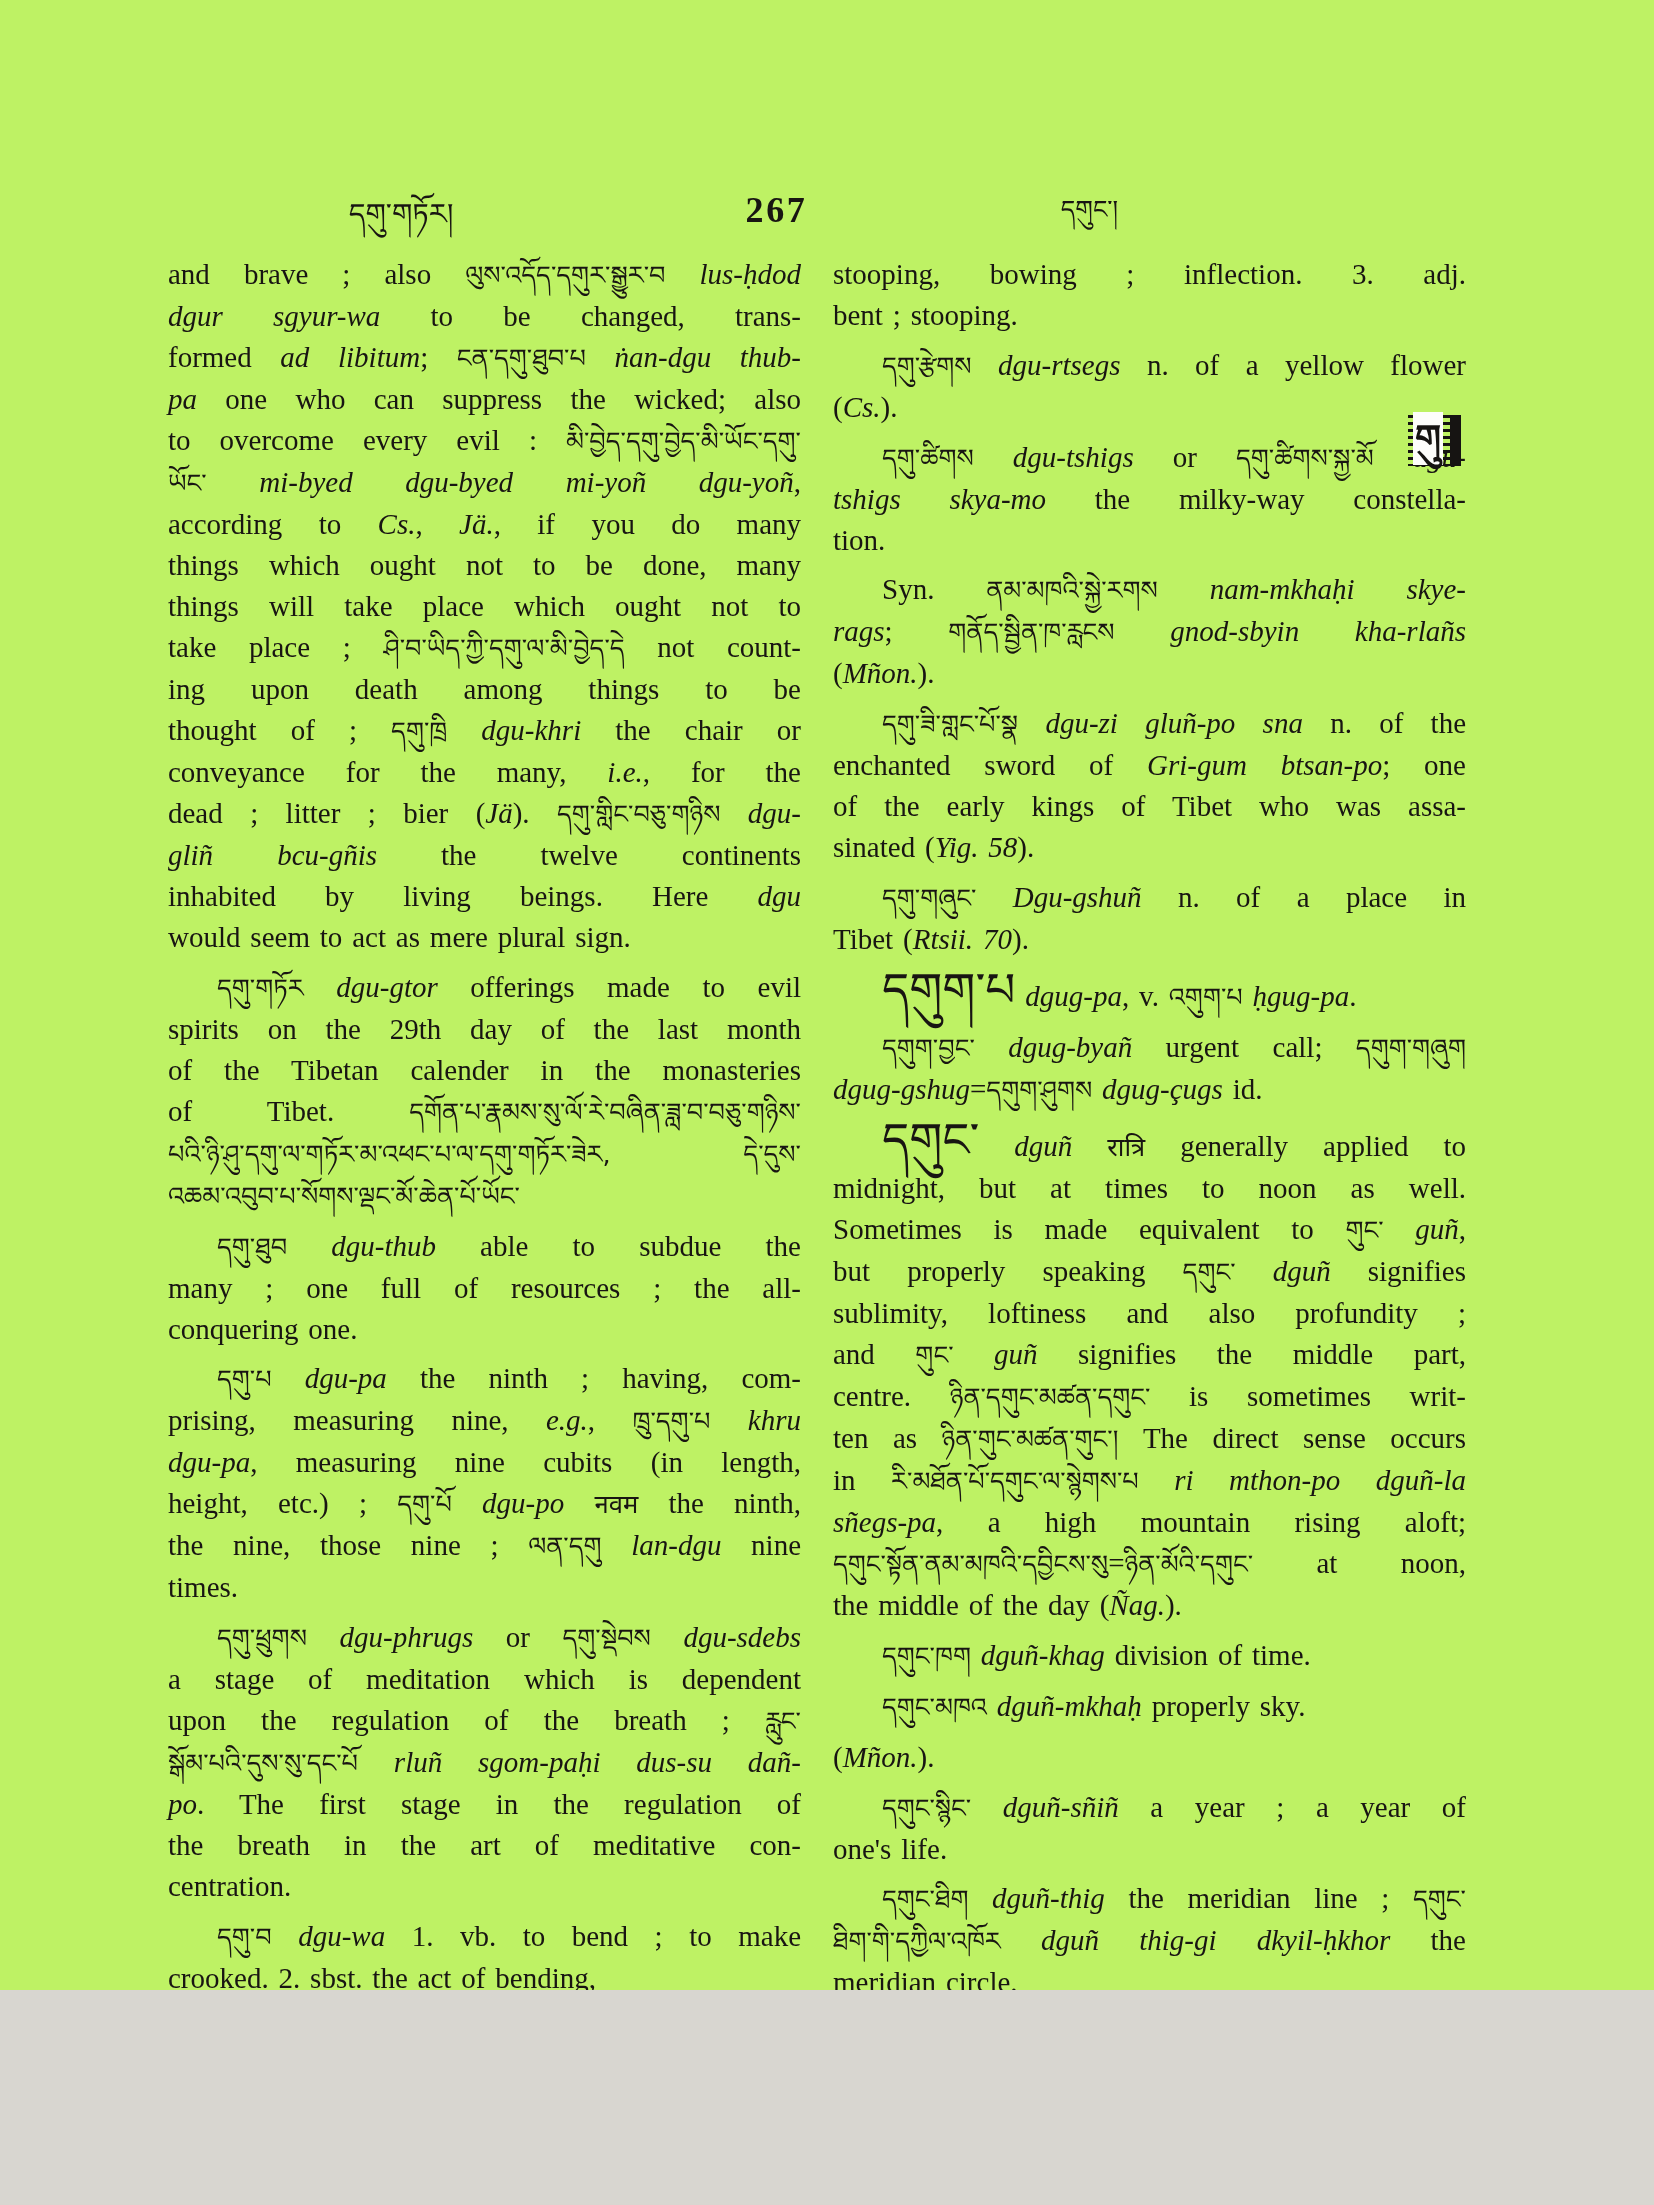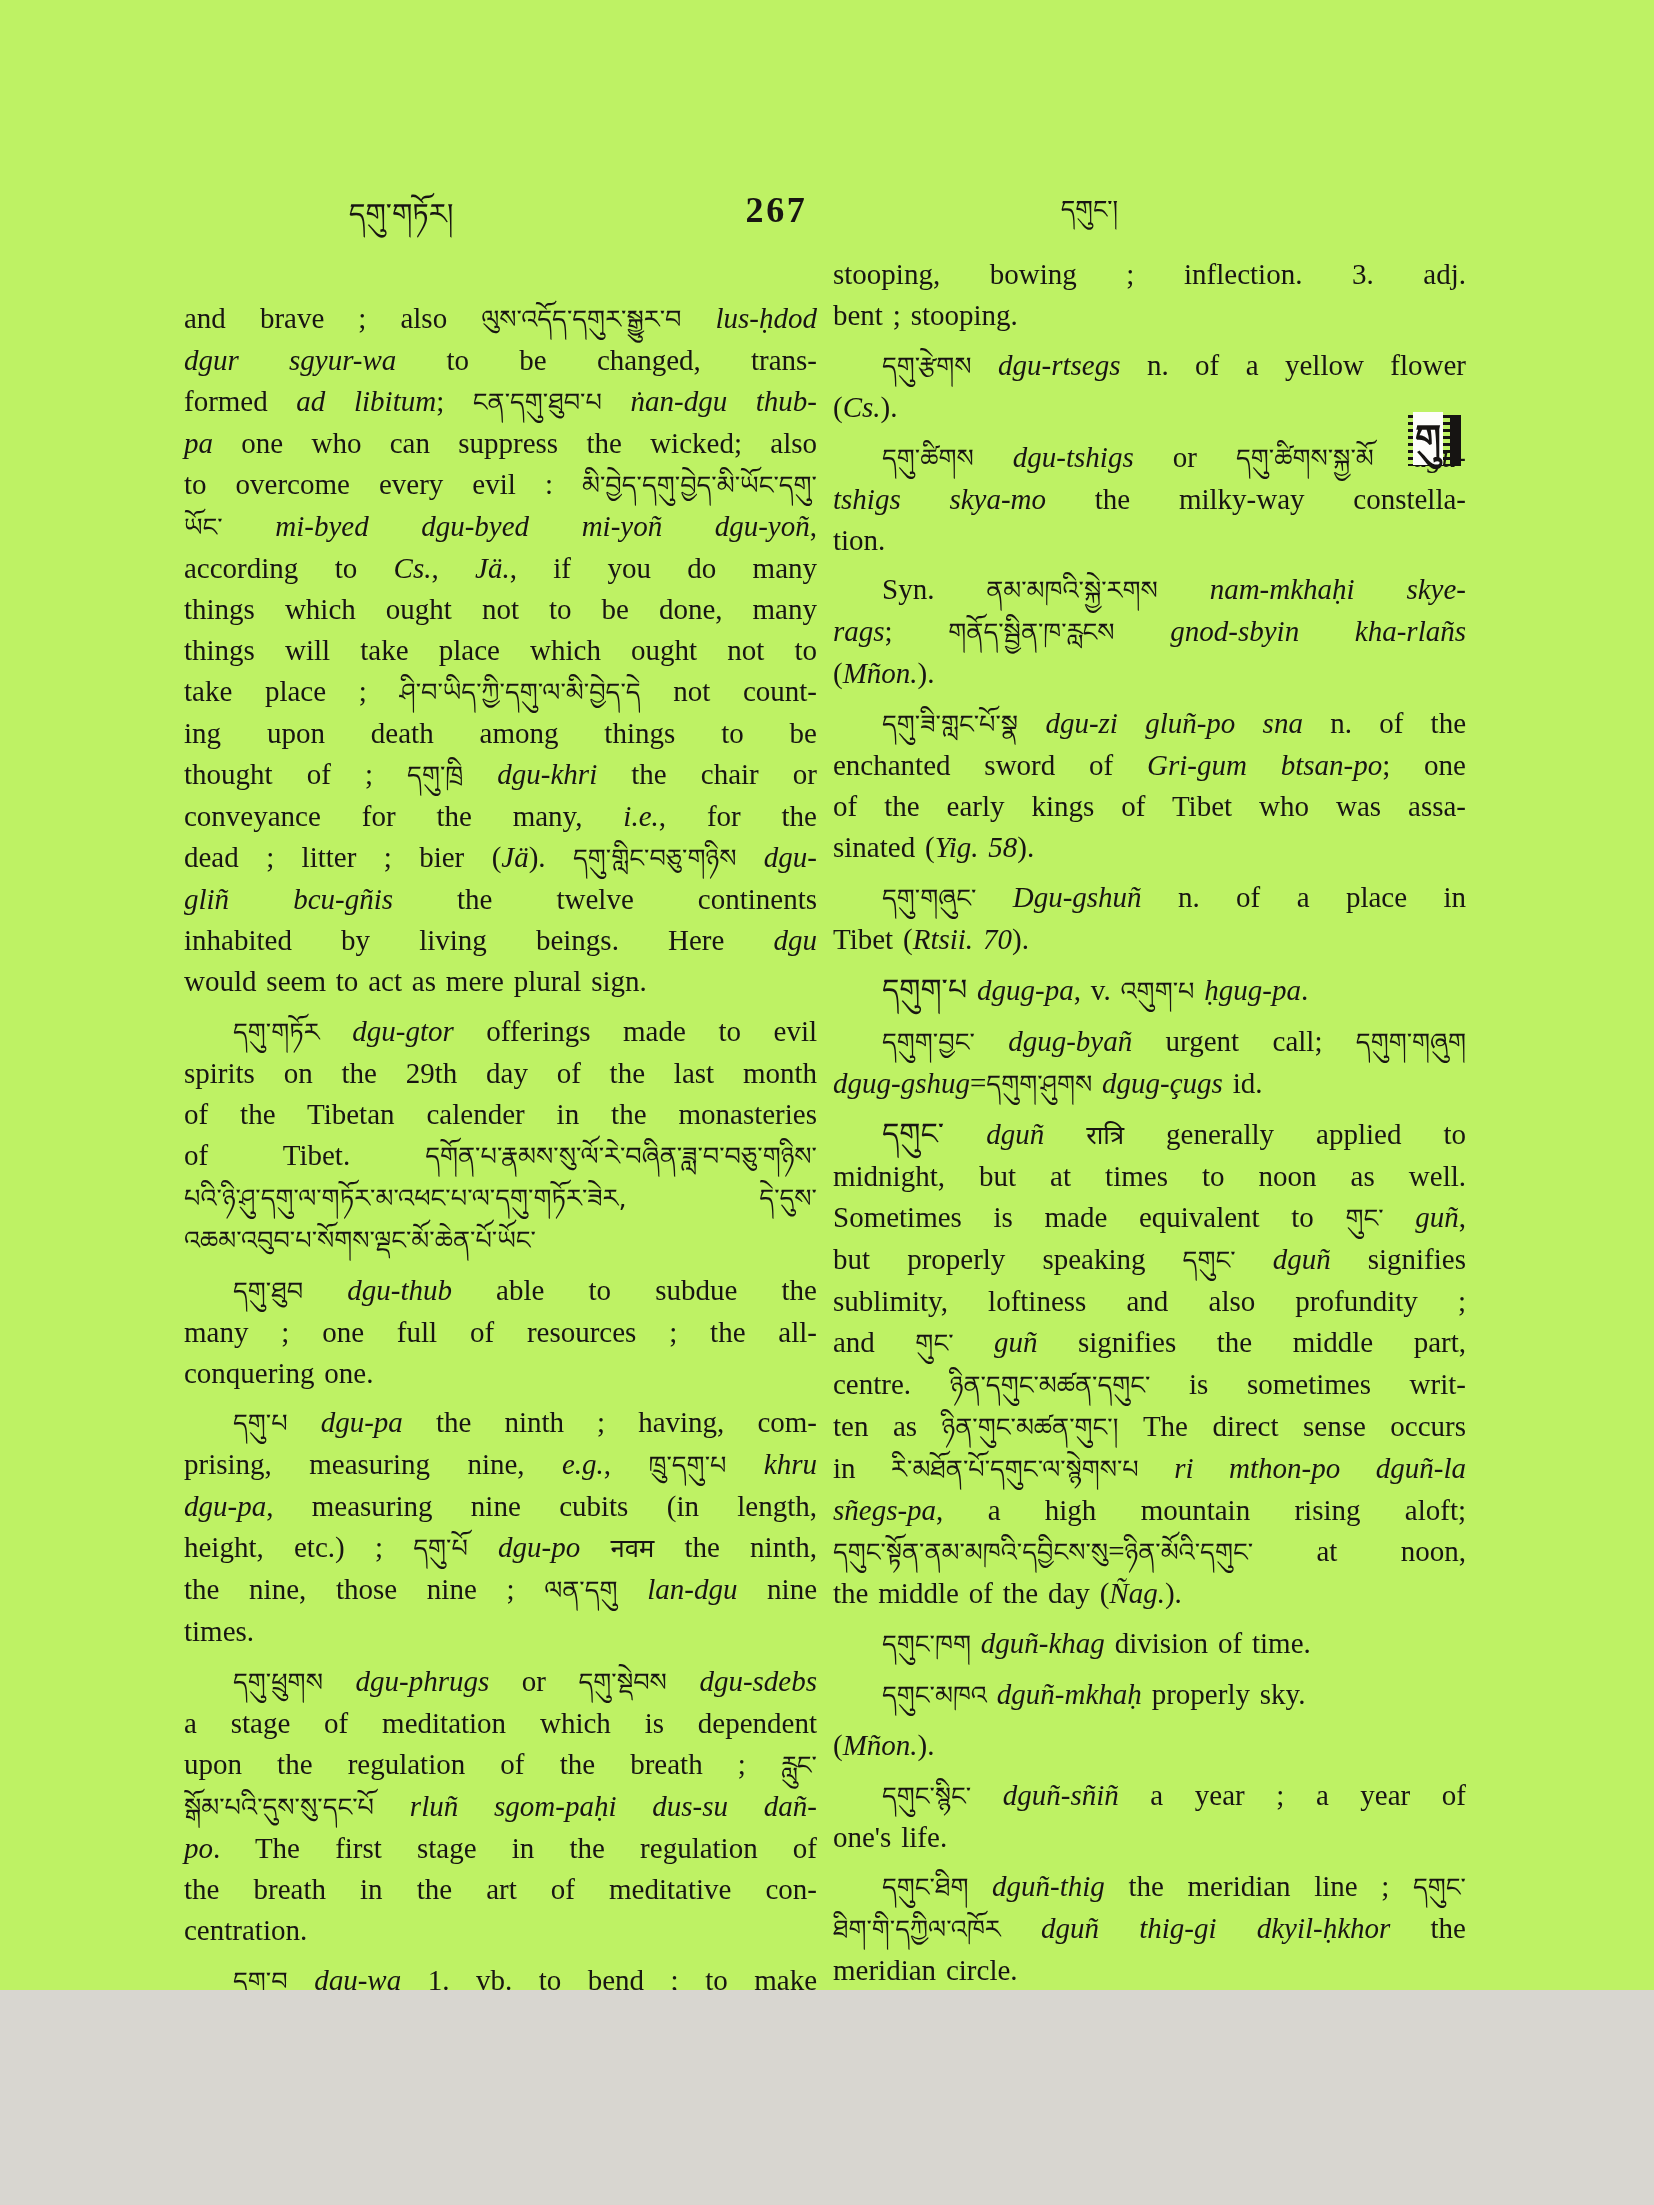--- a/index.html
+++ b/index.html
@@ -13,30 +13,30 @@
     color:#181512;
   }
   
   .hdr{position:absolute;top:181px;font-size:33px;}
   .hdr-left{left:273px;width:256px;text-align:center;font-family:"DejaVu Sans","Liberation Sans",sans-serif;font-size:29px;}
   .hdr-page{top:189px;left:697px;width:159px;text-align:center;font-size:36px;letter-spacing:2.6px;font-weight:bold;}
   .hdr-right{left:997px;width:185px;text-align:center;font-family:"DejaVu Sans","Liberation Sans",sans-serif;font-size:25px;}
 
   
   .col{position:absolute;top:254px;width:633px;font-size:29px;line-height:41px;word-spacing:2.6px;}
-  .col-left{left:184px;margin-top:44px;}
+  .col-left{left:168px;}
   .col-right{left:833px;}
   .para{margin:0 0 8.8px 0;}
   .para.big{margin-top:5.3px;}
   .line{text-align:justify;text-align-last:justify;min-height:41px;}
   .line.last{text-align-last:left;}
   .para.entry .line.first{text-indent:49px;}
   .seg-wy{font-style:italic;}
   .seg-tib{font-family:"DejaVu Sans","Liberation Sans",sans-serif;font-size:25.6px;}
-  .seg-tibL{font-family:"DejaVu Sans","Liberation Sans",sans-serif;font-size:30px;line-height:41px;}
+  .seg-tibL{font-family:"DejaVu Sans","Liberation Sans",sans-serif;font-size:47px;line-height:41px;}
   .seg-dev{font-family:"DejaVu Sans","Liberation Sans",sans-serif;font-size:25.6px;}
 
   
   .margin-tab{
     position:absolute;left:1408px;top:415px;width:53px;height:51px;
     background:repeating-linear-gradient(to bottom,#161412 0 2.6px,rgba(0,0,0,0) 2.6px 7px);
   }
   .margin-tab .bar{position:absolute;right:0;top:0;width:10.6px;height:100%;background:#161412;}
   .margin-tab .glyph{
     position:absolute;left:5.3px;top:-3.5px;

